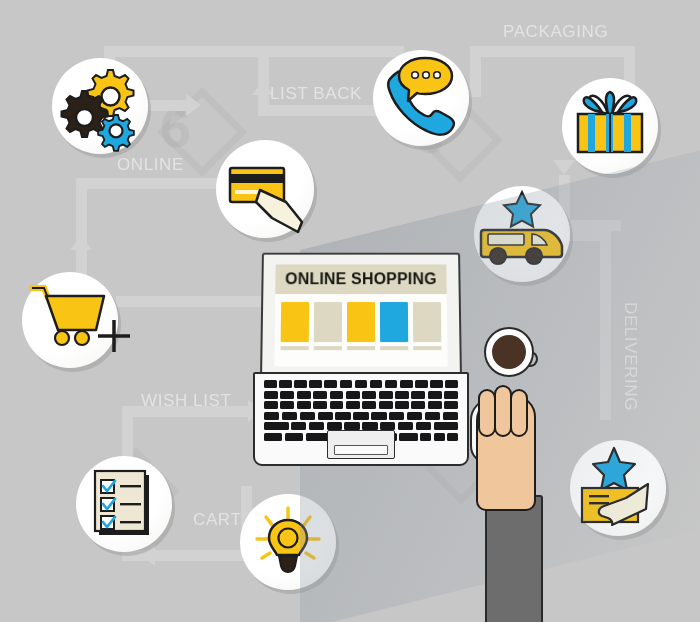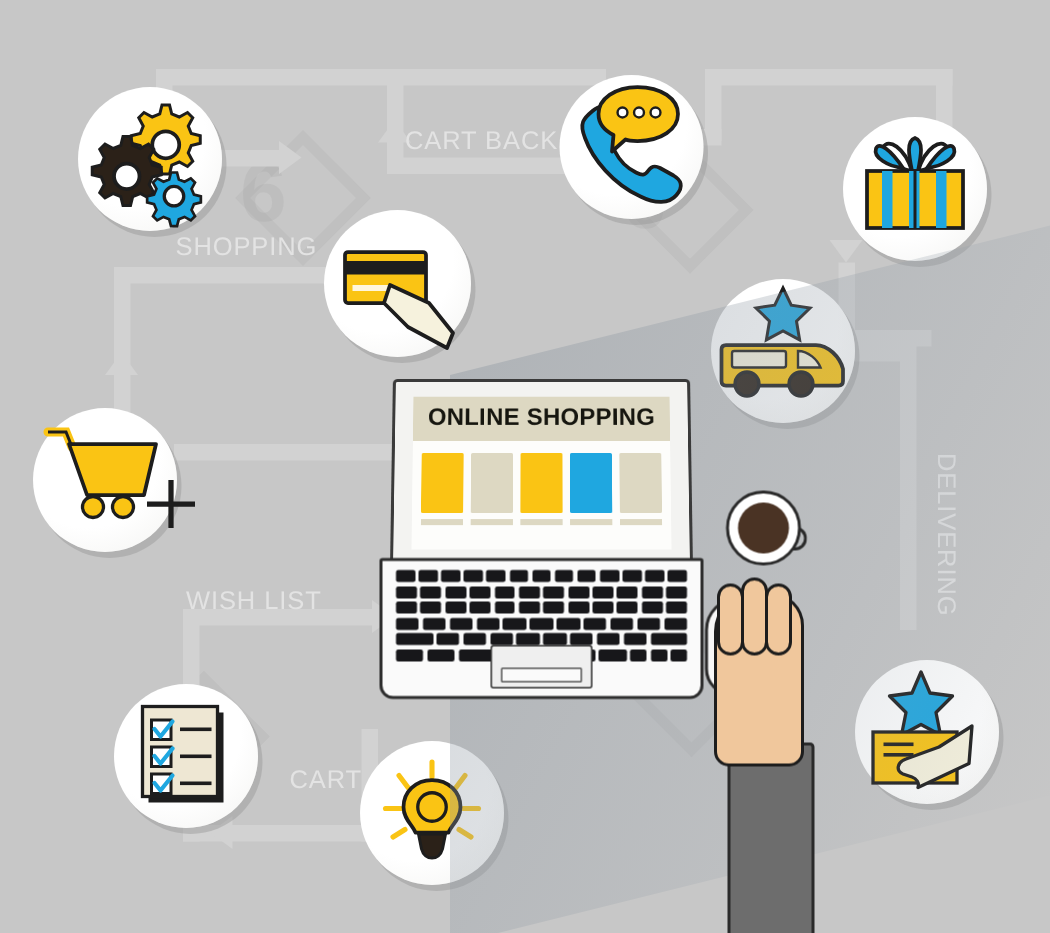--- a/index.html
+++ b/index.html
@@ -126,24 +126,25 @@
 
   <div class="fline" style="left:559px;top:175px;width:11px;height:56px;"></div>
   <div class="fline" style="left:559px;top:220px;width:62px;height:11px;"></div>
   <div class="arrow arr-down" style="left:553px;top:160px;"></div>
 
   <div class="fline" style="left:600px;top:230px;width:11px;height:190px;"></div>
   <div class="fline" style="left:520px;top:230px;width:90px;height:11px;"></div>
   <div class="fline" style="left:520px;top:230px;width:11px;height:40px;"></div>
   <div class="arrow arr-down" style="left:514px;top:265px;"></div>
 
-  <div class="lbl" style="left:270px;top:84px;">CART BACK</div>
+  <div class="lbl" style="left:270px;top:84px;">LIST BACK</div>
+  <div class="lbl" style="left:503px;top:22px;">PACKAGING</div>
   <div class="lbl lbl-v" style="left:640px;top:302px;transform:rotate(90deg);">DELIVERING</div>
-  <div class="lbl" style="left:117px;top:155px;">SHOPPING</div>
-  <div class="lbl" style="left:124px;top:391px;">WISH LIST</div>
+  <div class="lbl" style="left:117px;top:155px;">ONLINE</div>
+  <div class="lbl" style="left:141px;top:391px;">WISH LIST</div>
   <div class="lbl" style="left:193px;top:510px;">CART</div>
 
   <div class="circ" style="left:52px;top:58px;width:96px;height:96px;">
     <div class="circ-inner">
       <svg viewBox="0 0 96 96" width="96" height="96">
         <g fill="#fac414" stroke="#1d1d1d" stroke-width="2">
           <path d="M56 12 l5 0 1.5 6 5 2 5.5-3 3.5 3.5 -3 5.5 2 5 6 1.5 0 5 -6 1.5 -2 5 3 5.5 -3.5 3.5 -5.5-3 -5 2 -1.5 6 -5 0 -1.5-6 -5-2 -5.5 3 -3.5-3.5 3-5.5 -2-5 -6-1.5 0-5 6-1.5 2-5 -3-5.5 3.5-3.5 5.5 3 5-2z"></path>
         </g>
         <circle cx="58.5" cy="38.5" r="9" fill="#fff" stroke="#1d1d1d" stroke-width="2.5"></circle>
         <g fill="#2b2118" stroke="#1d1d1d" stroke-width="2">

